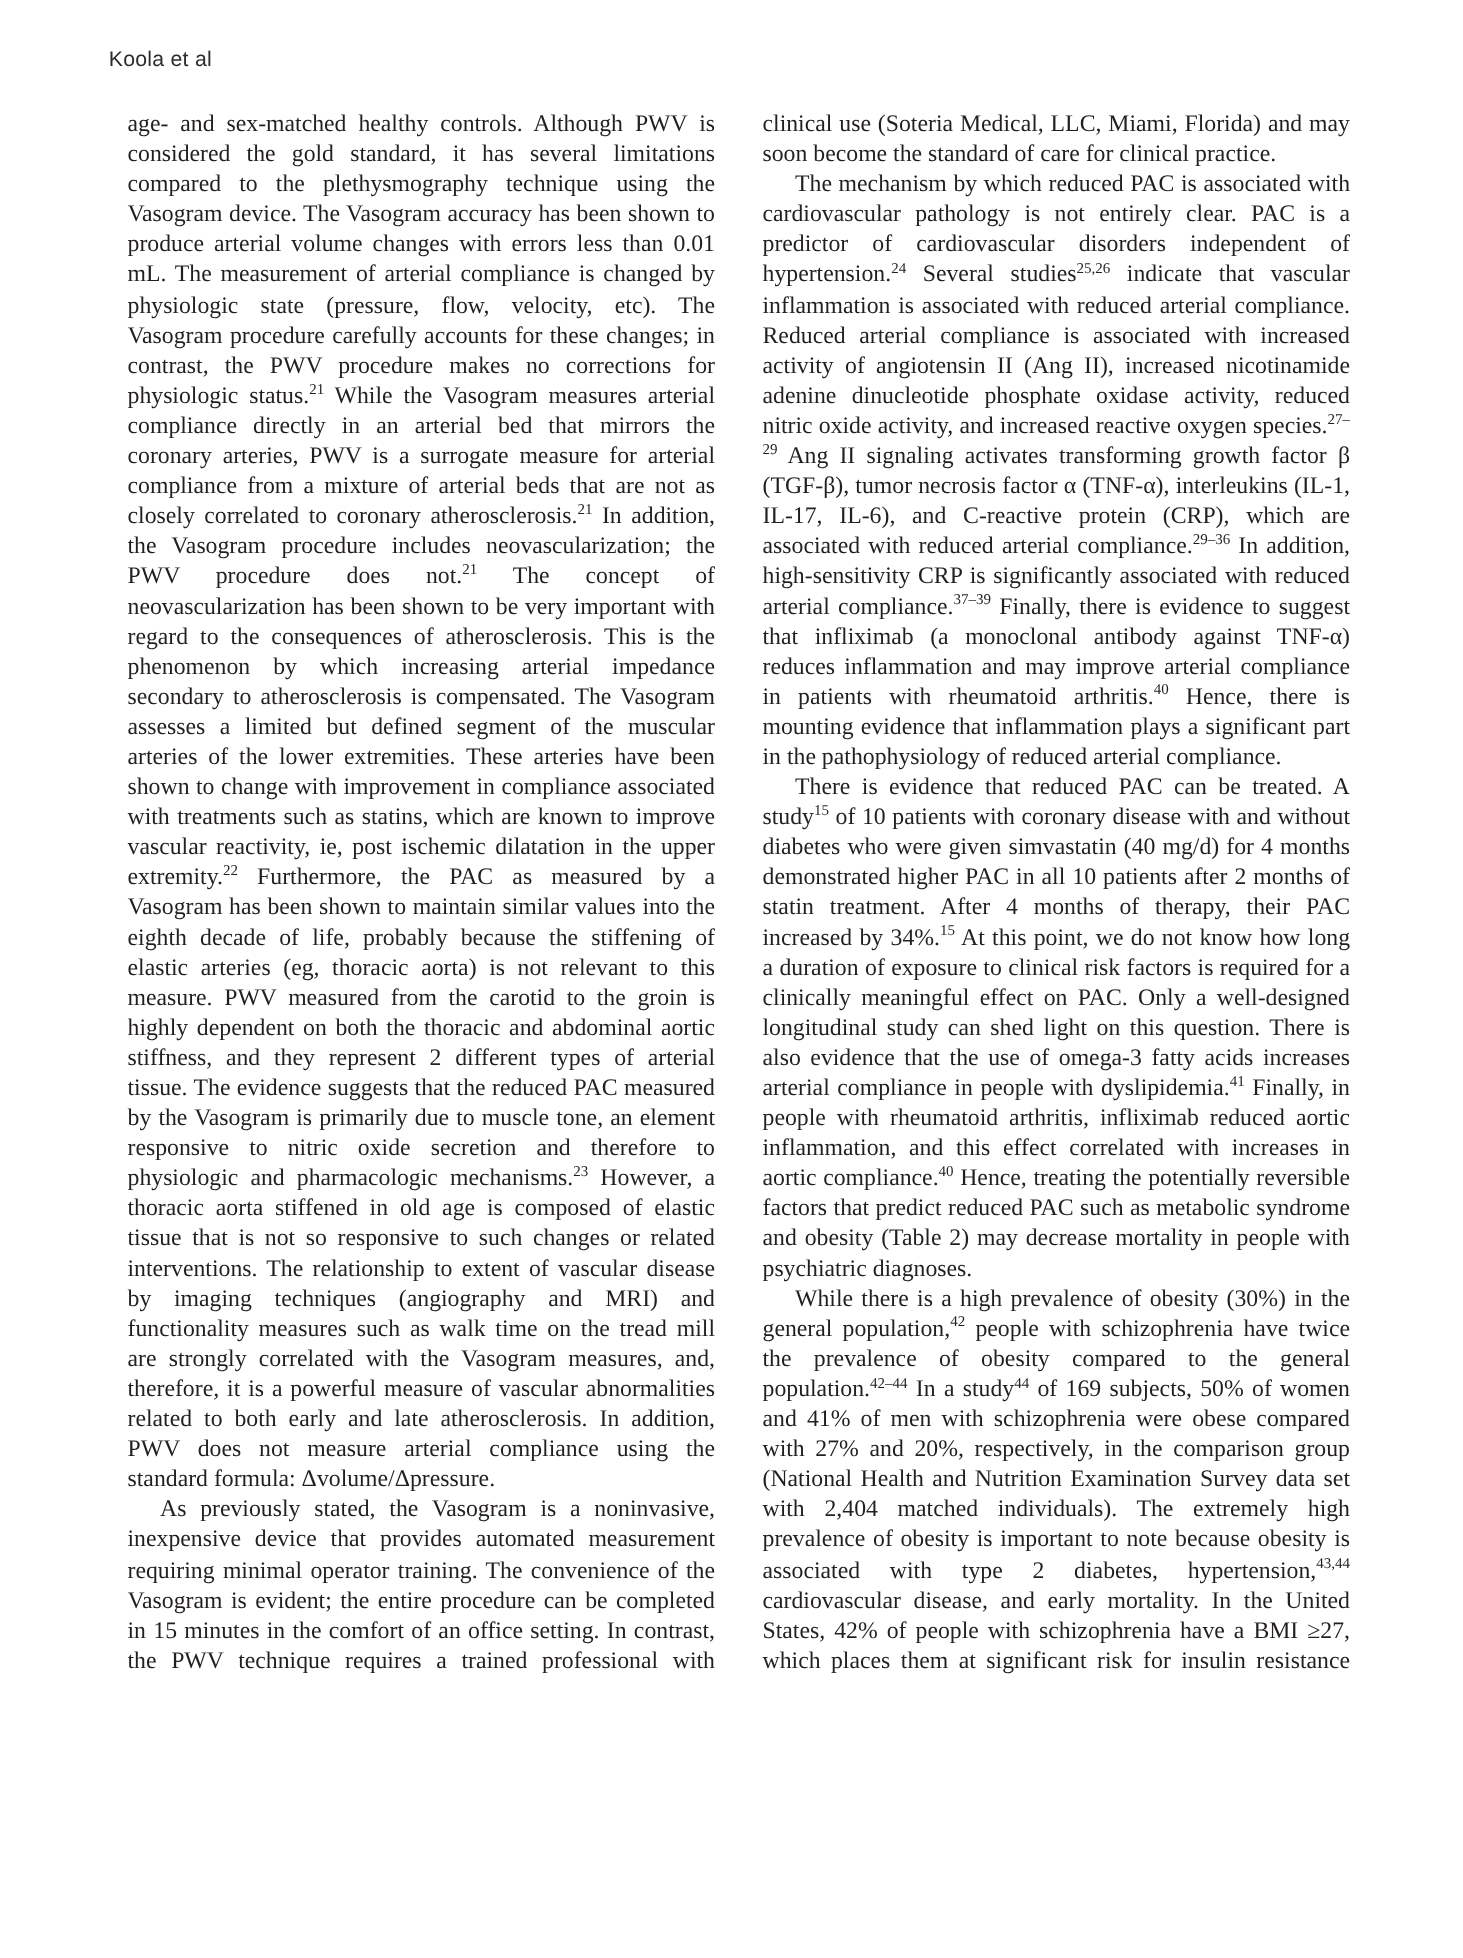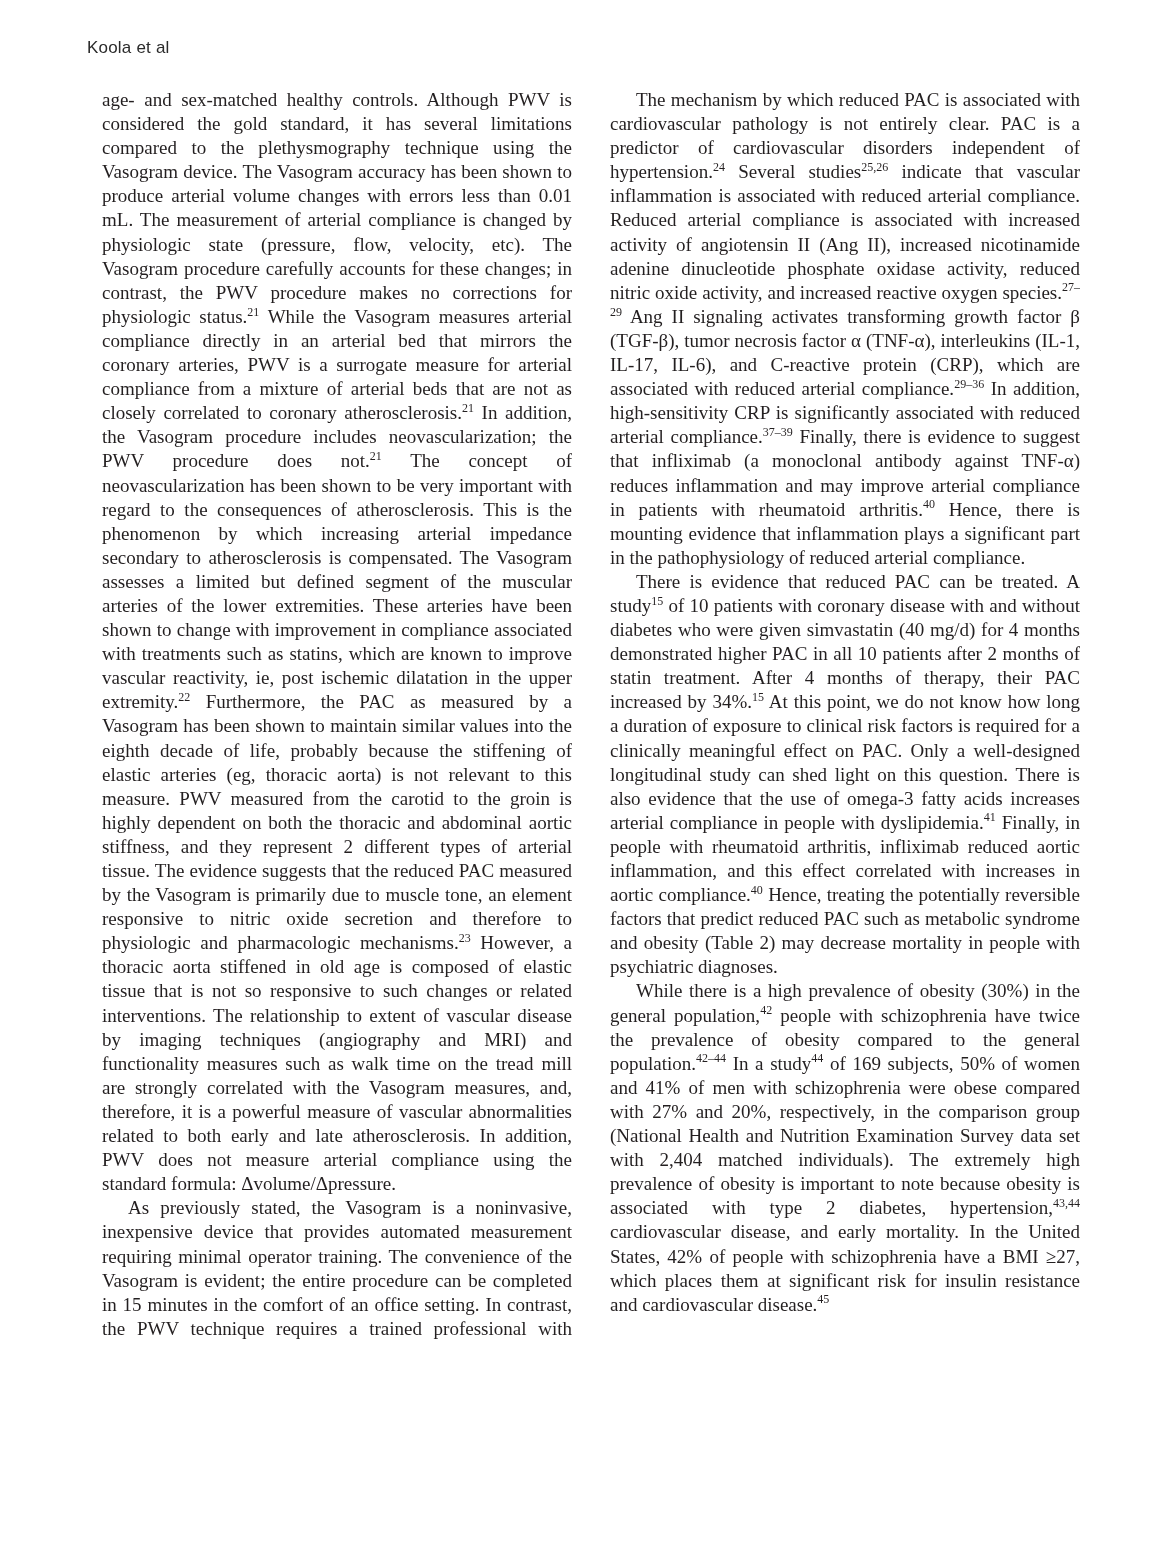--- a/index.html
+++ b/index.html
@@ -113,20 +113,21 @@
 <div class="page">
 
   <div class="running-head">Koola et al</div>
 
   <div class="columns">
     <div class="col">
         <p>age- and sex-matched healthy controls. Although PWV is considered the gold standard, it has several limitations compared to the plethysmography technique using the Vasogram device. The Vasogram accuracy has been shown to produce arterial volume changes with errors less than 0.01 mL. The measurement of arterial compliance is changed by physiologic state (pressure, flow, velocity, etc). The Vasogram procedure carefully accounts for these changes; in contrast, the PWV procedure makes no corrections for physiologic status.<sup>21</sup> While the Vasogram measures arterial compliance directly in an arterial bed that mirrors the coronary arteries, PWV is a surrogate measure for arterial compliance from a mixture of arterial beds that are not as closely correlated to coronary atherosclerosis.<sup>21</sup> In addition, the Vasogram procedure includes neovascularization; the PWV procedure does not.<sup>21</sup> The concept of neovascularization has been shown to be very important with regard to the consequences of atherosclerosis. This is the phenomenon by which increasing arterial impedance secondary to atherosclerosis is compensated. The Vasogram assesses a limited but defined segment of the muscular arteries of the lower extremities. These arteries have been shown to change with improvement in compliance associated with treatments such as statins, which are known to improve vascular reactivity, ie, post ischemic dilatation in the upper extremity.<sup>22</sup> Furthermore, the PAC as measured by a Vasogram has been shown to maintain similar values into the eighth decade of life, probably because the stiffening of elastic arteries (eg, thoracic aorta) is not relevant to this measure. PWV measured from the carotid to the groin is highly dependent on both the thoracic and abdominal aortic stiffness, and they represent 2 different types of arterial tissue. The evidence suggests that the reduced PAC measured by the Vasogram is primarily due to muscle tone, an element responsive to nitric oxide secretion and therefore to physiologic and pharmacologic mechanisms.<sup>23</sup> However, a thoracic aorta stiffened in old age is composed of elastic tissue that is not so responsive to such changes or related interventions. The relationship to extent of vascular disease by imaging techniques (angiography and MRI) and functionality measures such as walk time on the tread mill are strongly correlated with the Vasogram measures, and, therefore, it is a powerful measure of vascular abnormalities related to both early and late atherosclerosis. In addition, PWV does not measure arterial compliance using the standard formula: Δvolume/Δpressure.</p>
         <p class="indent">As previously stated, the Vasogram is a noninvasive, inexpensive device that provides automated measurement requiring minimal operator training. The convenience of the Vasogram is evident; the entire procedure can be completed in 15 minutes in the comfort of an office setting. In contrast, the PWV technique requires a trained professional with medical experience and an echocardiography and is more expensive. Scientific data<sup>2,3,8,14,15,19</sup> with no professional marketing is not enough to introduce a new technology. The Soterogram, a US Food and Drug Administration–registered and cleared device, is currently available for</p>
       </div>
     <div class="col">
+        <p>clinical use (Soteria Medical, LLC, Miami, Florida) and may soon become the standard of care for clinical practice.</p>
         <p class="indent">The mechanism by which reduced PAC is associated with cardiovascular pathology is not entirely clear. PAC is a predictor of cardiovascular disorders independent of hypertension.<sup>24</sup> Several studies<sup>25,26</sup> indicate that vascular inflammation is associated with reduced arterial compliance. Reduced arterial compliance is associated with increased activity of angiotensin II (Ang II), increased nicotinamide adenine dinucleotide phosphate oxidase activity, reduced nitric oxide activity, and increased reactive oxygen species.<sup>27–29</sup> Ang II signaling activates transforming growth factor β (TGF-β), tumor necrosis factor α (TNF-α), interleukins (IL-1, IL-17, IL-6), and C-reactive protein (CRP), which are associated with reduced arterial compliance.<sup>29–36</sup> In addition, high-sensitivity CRP is significantly associated with reduced arterial compliance.<sup>37–39</sup> Finally, there is evidence to suggest that infliximab (a monoclonal antibody against TNF-α) reduces inflammation and may improve arterial compliance in patients with rheumatoid arthritis.<sup>40</sup> Hence, there is mounting evidence that inflammation plays a significant part in the pathophysiology of reduced arterial compliance.</p>
         <p class="indent">There is evidence that reduced PAC can be treated. A study<sup>15</sup> of 10 patients with coronary disease with and without diabetes who were given simvastatin (40 mg/d) for 4 months demonstrated higher PAC in all 10 patients after 2 months of statin treatment. After 4 months of therapy, their PAC increased by 34%.<sup>15</sup> At this point, we do not know how long a duration of exposure to clinical risk factors is required for a clinically meaningful effect on PAC. Only a well-designed longitudinal study can shed light on this question. There is also evidence that the use of omega-3 fatty acids increases arterial compliance in people with dyslipidemia.<sup>41</sup> Finally, in people with rheumatoid arthritis, infliximab reduced aortic inflammation, and this effect correlated with increases in aortic compliance.<sup>40</sup> Hence, treating the potentially reversible factors that predict reduced PAC such as metabolic syndrome and obesity (Table 2) may decrease mortality in people with psychiatric diagnoses.</p>
         <p class="indent">While there is a high prevalence of obesity (30%) in the general population,<sup>42</sup> people with schizophrenia have twice the prevalence of obesity compared to the general population.<sup>42–44</sup> In a study<sup>44</sup> of 169 subjects, 50% of women and 41% of men with schizophrenia were obese compared with 27% and 20%, respectively, in the comparison group (National Health and Nutrition Examination Survey data set with 2,404 matched individuals). The extremely high prevalence of obesity is important to note because obesity is associated with type 2 diabetes, hypertension,<sup>43,44</sup> cardiovascular disease, and early mortality. In the United States, 42% of people with schizophrenia have a BMI ≥27, which places them at significant risk for insulin resistance and cardiovascular disease.<sup>45</sup></p>
       </div>
   </div>
 
   <div class="footer">
     <div class="footer-left">
       <span class="footer-page-num">e162</span>
       <span class="sq-icon">

